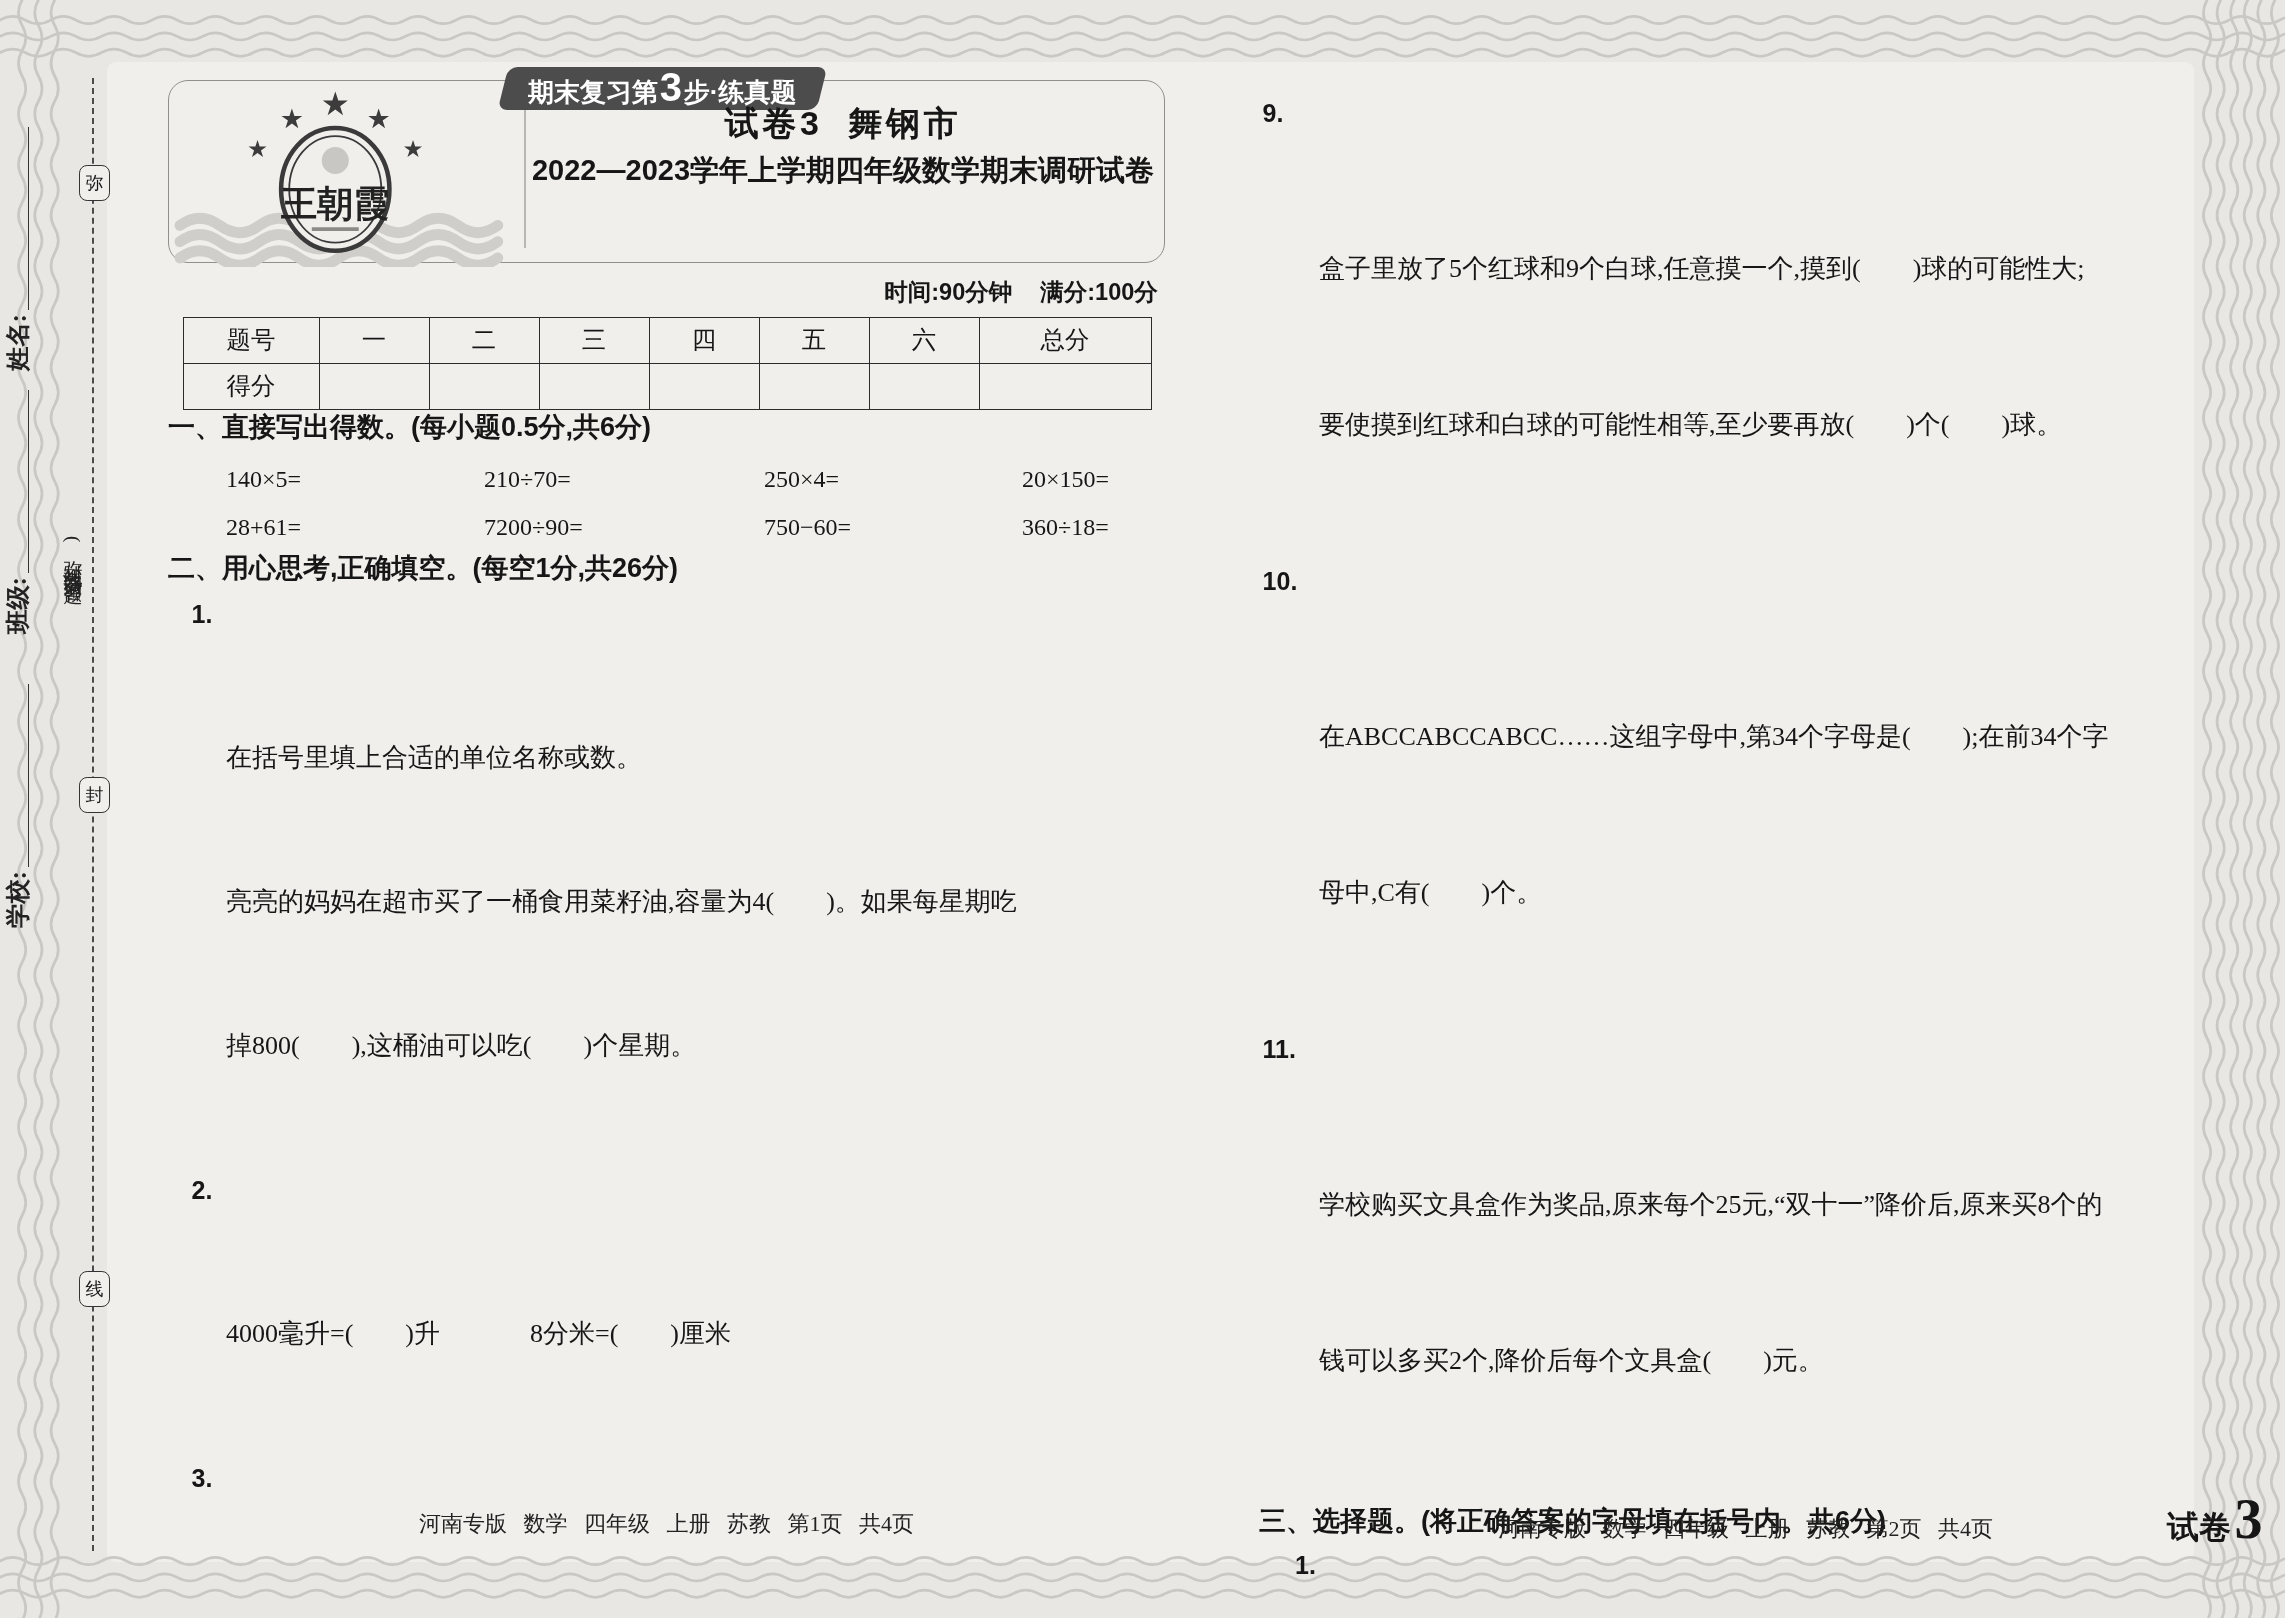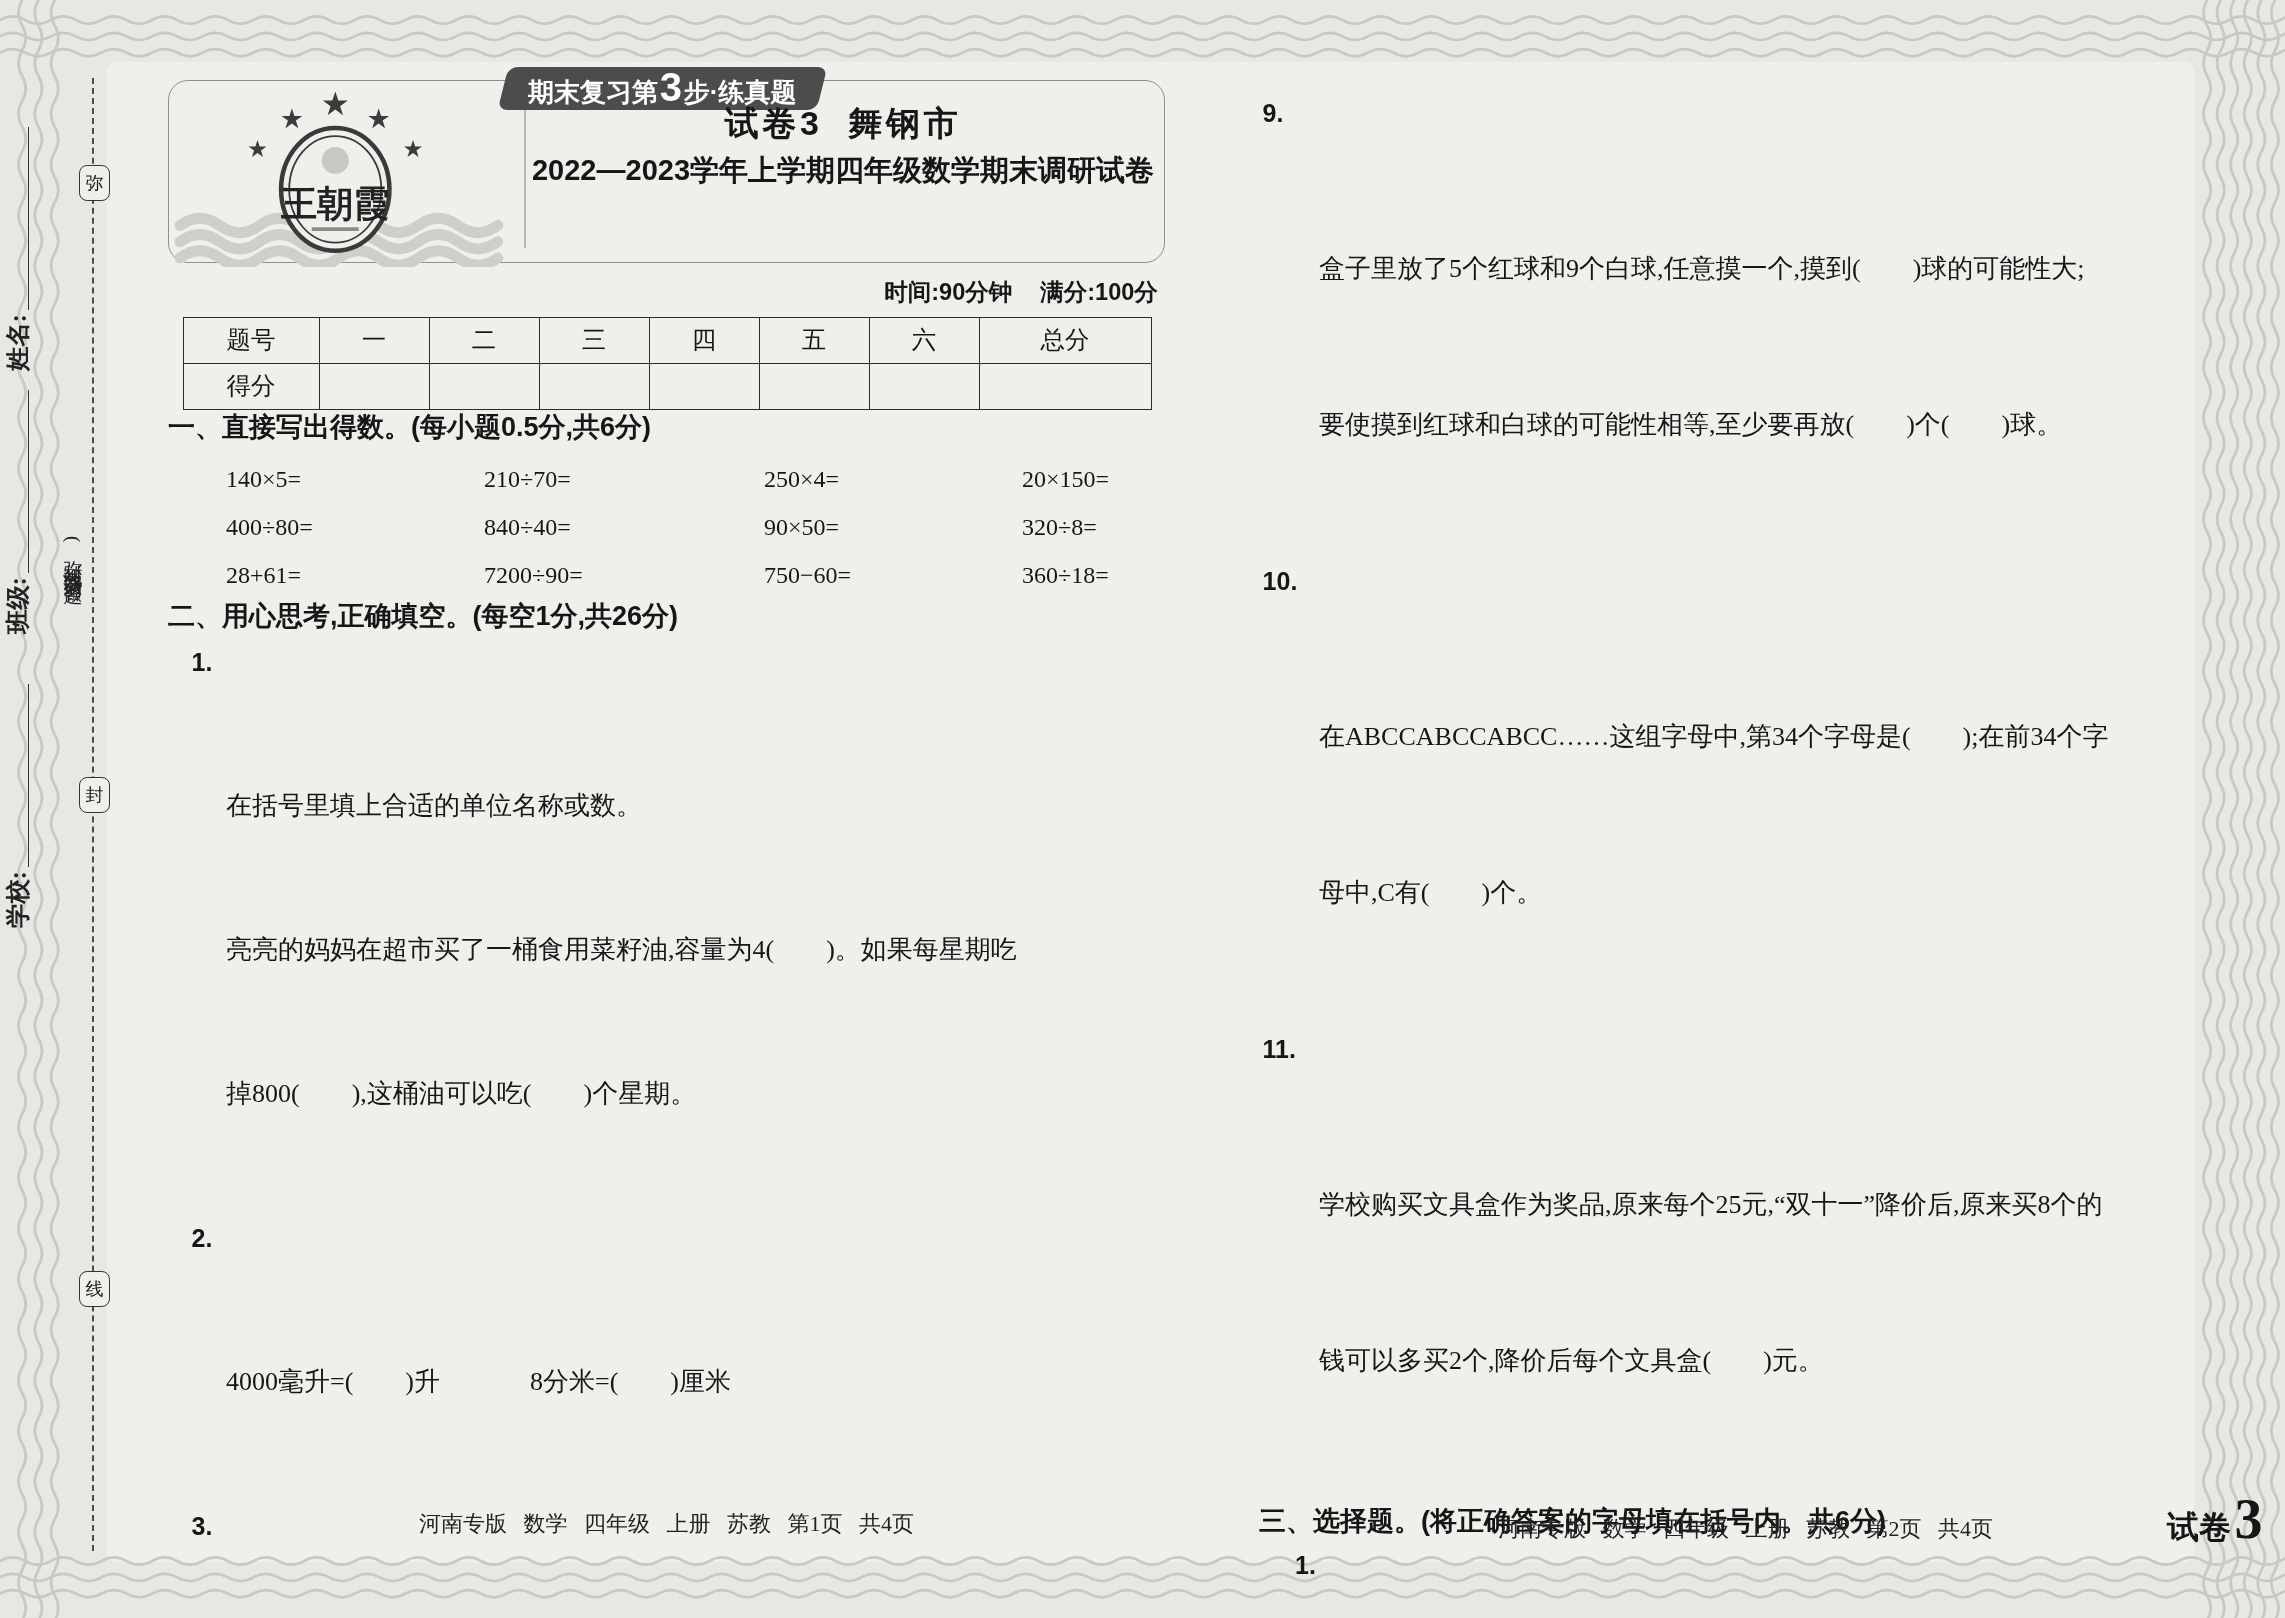--- a/index.html
+++ b/index.html
@@ -190,26 +190,20 @@
 
   <div class="sec-title">一、直接写出得数。(每小题0.5分,共6分)</div>
   <div class="rows-wrap">
     <div class="row4">
       <span>140×5=</span>
       <span>210÷70=</span>
       <span>250×4=</span>
       <span>20×150=</span>
     </div>
     <div class="row4">
-      <span>400÷80=</span>
-      <span>840÷40=</span>
-      <span>90×50=</span>
-      <span>320÷8=</span>
-    </div>
-    <div class="row4">
       <span>28+61=</span>
       <span>7200÷90=</span>
       <span>750−60=</span>
       <span>360÷18=</span>
     </div>
   </div>
 
   <div class="sec-title">二、用心思考,正确填空。(每空1分,共26分)</div>
   <div class="items-wrap">
 

